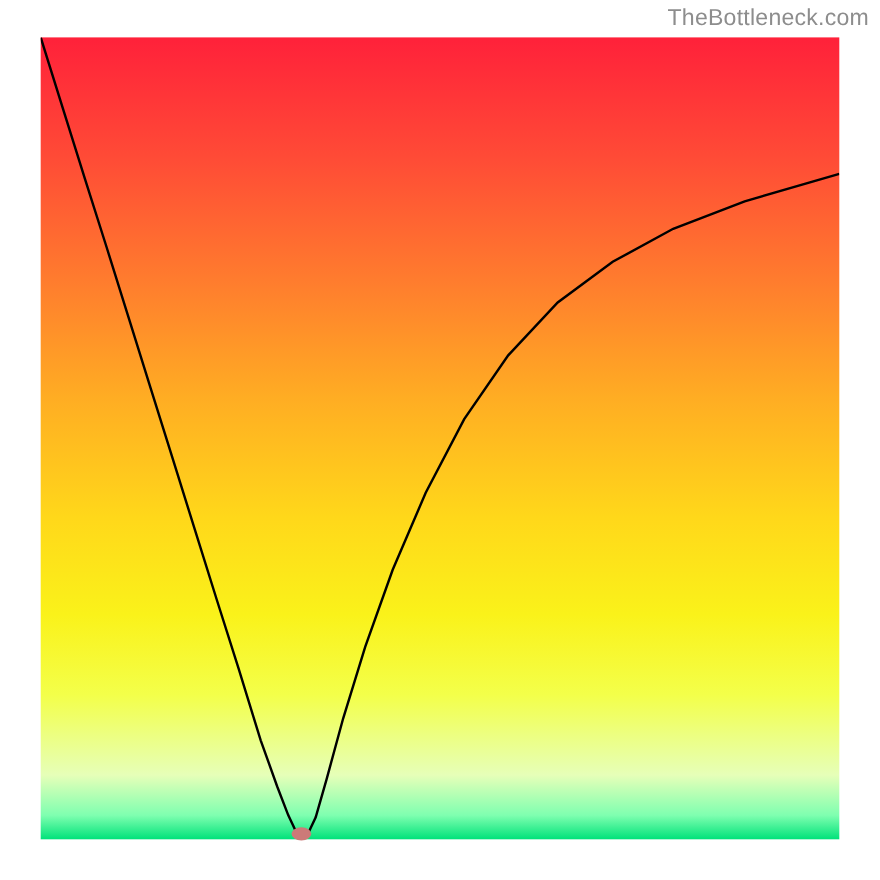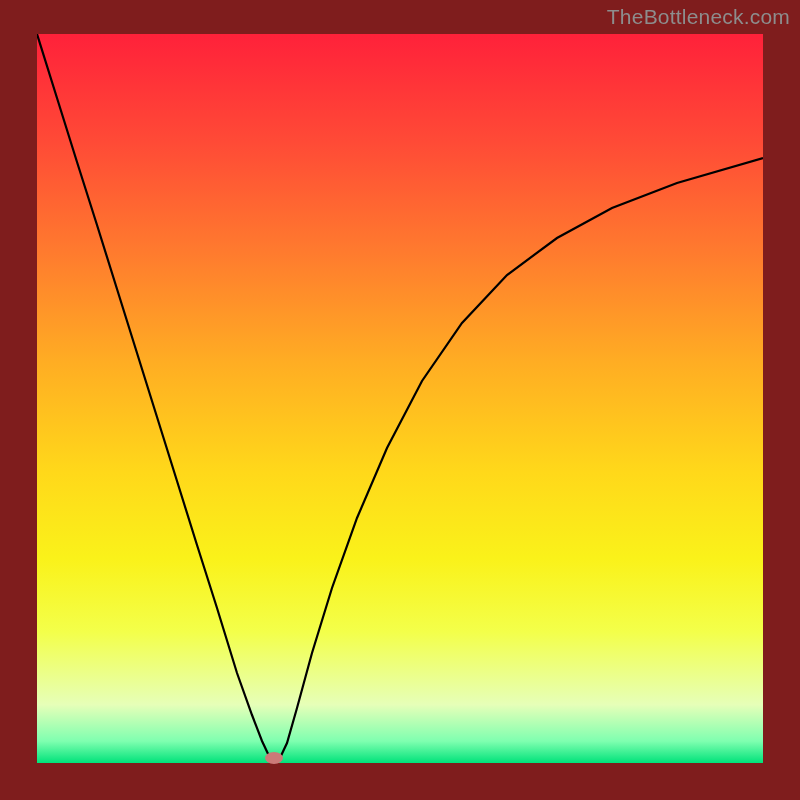--- a/index.html
+++ b/index.html
@@ -8,21 +8,21 @@
     width: 800px;
     height: 800px;
     background: #000;
     font-family: Arial, Helvetica, sans-serif;
     overflow: hidden;
   }
   .frame {
     position: relative;
     width: 800px;
     height: 800px;
-    background: #7f1d1d;
+    background: #ffffff;
   }
   .plot {
     position: absolute;
     left: 37px;
     top: 34px;
     width: 726px;
     height: 729px;
     background: linear-gradient(
       to bottom,
       #ff213a 0%,

